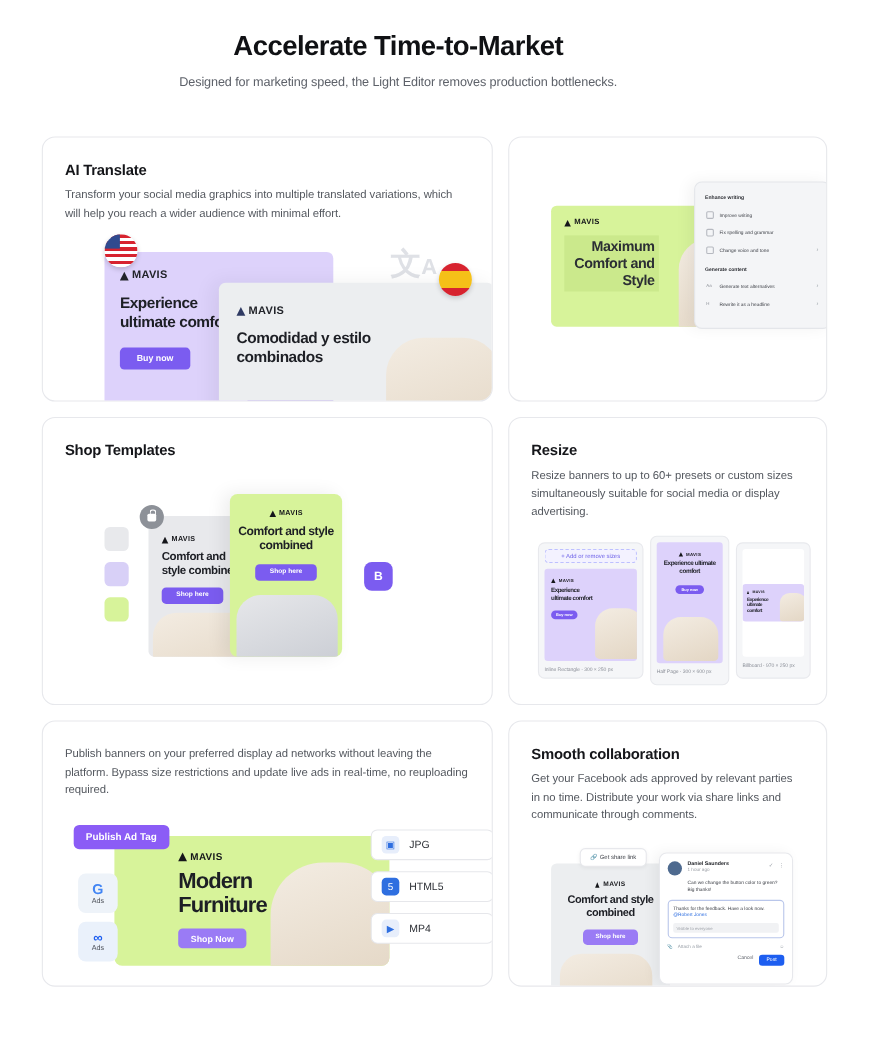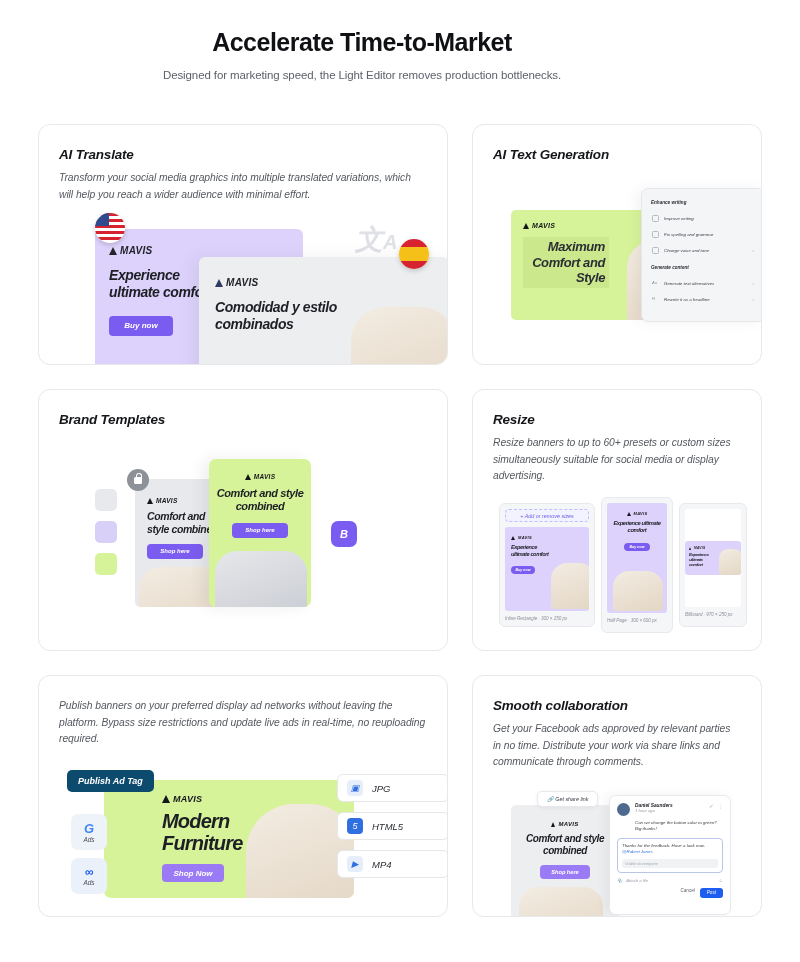--- a/index.html
+++ b/index.html
@@ -19,22 +19,21 @@
   }
   .header p {
     margin-top: 12px; font-size: 11.5px; color: #5d6169; letter-spacing: -0.1px;
   }
 
   
   .grid {
     margin: 43px 38px 0 38px;
     display: grid;
     grid-template-columns: 410px 290px;
-    gap: 24px;
-    font-style: italic;
+    gap: 14px;
   }
   .card {
     background: #fff;
     border: 1px solid #e7e8ec;
     border-radius: 12px;
     padding: 22px 20px 0 20px;
     position: relative;
     overflow: hidden;
   }
   .card h2 {
@@ -134,21 +133,21 @@
   
   .rs-box { position: absolute; background: #f5f6f8; border: 1px solid #e8e9ed; border-radius: 6px; }
   .rs-add {
     border: 1px dashed #bdc0ff; background: #f3f2ff; border-radius: 4px; color: #6f63e8;
     font-size: 5.4px; text-align: center; line-height: 13px; height: 13px;
   }
   .rs-cap { font-size: 4.6px; color: #8c9099; letter-spacing: -0.05px; }
 
   
   .pub-tag {
-    position: absolute; left: 8px; top: 6px; background: #0c4a6e; color: #fff;
+    position: absolute; left: 8px; top: 6px; background: #8b5cf6; color: #fff;
     border-radius: 5px; font-size: 9px; font-weight: 600; padding: 6px 11px; z-index: 9;
   }
   .net-tile {
     position: absolute; left: 12px; width: 36px; height: 36px; background: #eef3f9;
     border-radius: 7px; z-index: 8; display: flex; flex-direction: column;
     align-items: center; justify-content: center; gap: 1px;
   }
   .net-tile span { font-size: 6.5px; color: #4b4f57; }
   .green-hero {
     position: absolute; left: 45px; top: 16px; width: 250px; height: 118px;
@@ -236,21 +235,20 @@
               <span class="tri"></span>
                 <span style="color:#22242a">MAVIS</span>
             </div>
             <div class="bn-head" style="font-size:14px;line-height:1.22;margin-top:11px;width:124px">Comodidad y estilo combinados</div>
           </div>
         </div>
       </div>
     </div>
 
     <div class="card r1">
-      <h2>AI Text Generation</h2>
       <div class="art" style="height:152px">
 
         <div class="b-green">
           <div class="chair" style="right:-4px;bottom:-6px;width:78px;height:86px;border-radius:28px 28px 8px 8px"></div>
           <div style="position:absolute;left:12px;top:12px;text-align:right;">
             <div class="mavis" style="font-size:7px">
               <span class="tri" style="border-bottom-width:6px;border-left-width:3px;border-right-width:3px"></span>
               <span>MAVIS</span>
             </div>
             <div style="margin-top:8px;background:#cbe98c;display:inline-block;padding:2px 4px;font-size:13px;
@@ -282,21 +280,21 @@
           <div class="ai-row">
             <span class="ai-ic" style="border:none;font-size:4px;color:#8a8e96">H</span>
             <span>Rewrite it as a headline</span>
             <span class="ai-ch">›</span>
           </div>
         </div>
       </div>
     </div>
 
     <div class="card r2">
-      <h2>Brand Templates</h2>
+      <h2>Shop Templates</h2>
       <div class="art" style="height:176px;margin-top:10px">
 
         <div class="swatch" style="top:52px;background:#e8e9ec"></div>
         <div class="swatch" style="top:84px;background:#d8d0f7"></div>
         <div class="swatch" style="top:116px;background:#d7f39a"></div>
 
         <div class="lock">
             <span class="lock-body"></span>
           </div>
 

